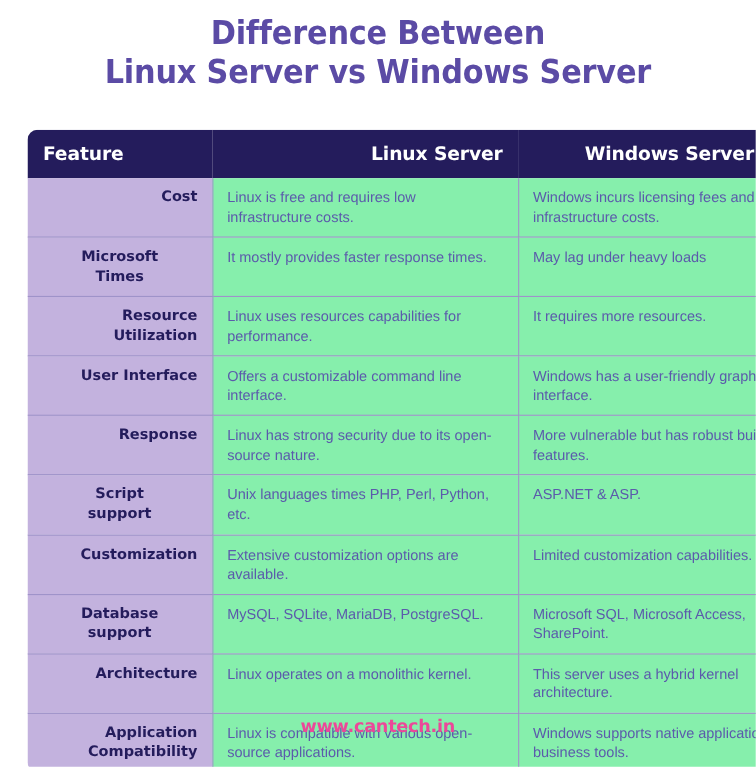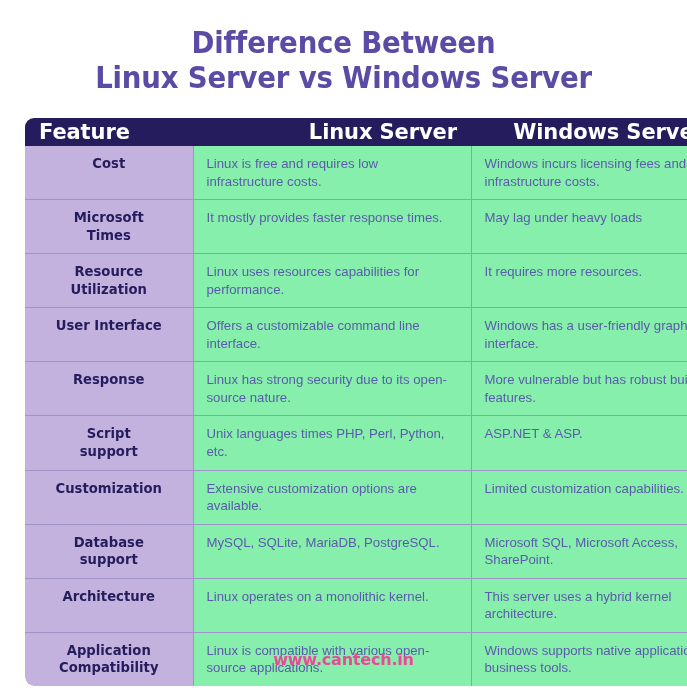--- a/index.html
+++ b/index.html
@@ -16,21 +16,21 @@
 
   .page {
     position: relative;
     width: 687px;
     height: 697px;
     box-sizing: border-box;
   }
 
   
   .title-block {
-    padding-top: 26px;
+    padding-top: 14px;
     text-align: center;
   }
   .title-line {
     color: #5b4ba5;
     font-weight: 700;
     letter-spacing: -0.2px;
     line-height: 1.16;
     font-family: "DejaVu Sans", sans-serif;
     transform: scaleX(0.92);
   }
@@ -48,24 +48,24 @@
     width: 637px;
     border-collapse: collapse;
     table-layout: fixed;
     border-radius: 9px;
     overflow: hidden;
     box-shadow: 0 0 0 0 transparent;
   }
   table.cmp thead th {
     background: #241c5c;
     color: #ffffff;
-    font-size: 21px;
-    font-weight: 700;
-    font-family: "DejaVu Sans", sans-serif;
-    height: 28px;
+    font-size: 17px;
+    font-weight: 700;
+    font-family: "DejaVu Sans", sans-serif;
+    height: 44px;
     padding: 0 14px;
     vertical-align: middle;
     letter-spacing: -0.1px;
   }
   th.col-feature  { width: 140px; text-align: left; }
   th.col-linux    { width: 250px; text-align: right; }
   th.col-windows  { width: 247px; text-align: center; }
 
   table.cmp tbody td {
     vertical-align: top;
@@ -81,21 +81,21 @@
   td.feature {
     background: #c3b2de;
     color: #241c5c;
     font-weight: 700;
     font-size: 13.6px;
     font-family: "DejaVu Sans", sans-serif;
     border-right: 1.6px solid #9f93c9;
     white-space: pre-line;
   }
   td.feature.center { text-align: center; }
-  td.feature.left   { text-align: center; }
+  td.feature.left   { text-align: right; }
 
   td.val {
     background: #86efac;
     color: #5b5bab;
     border-right: 1.6px solid #9f93c9;
     white-space: pre-line;
   }
   td.val.last { border-right: none; }
 
   

